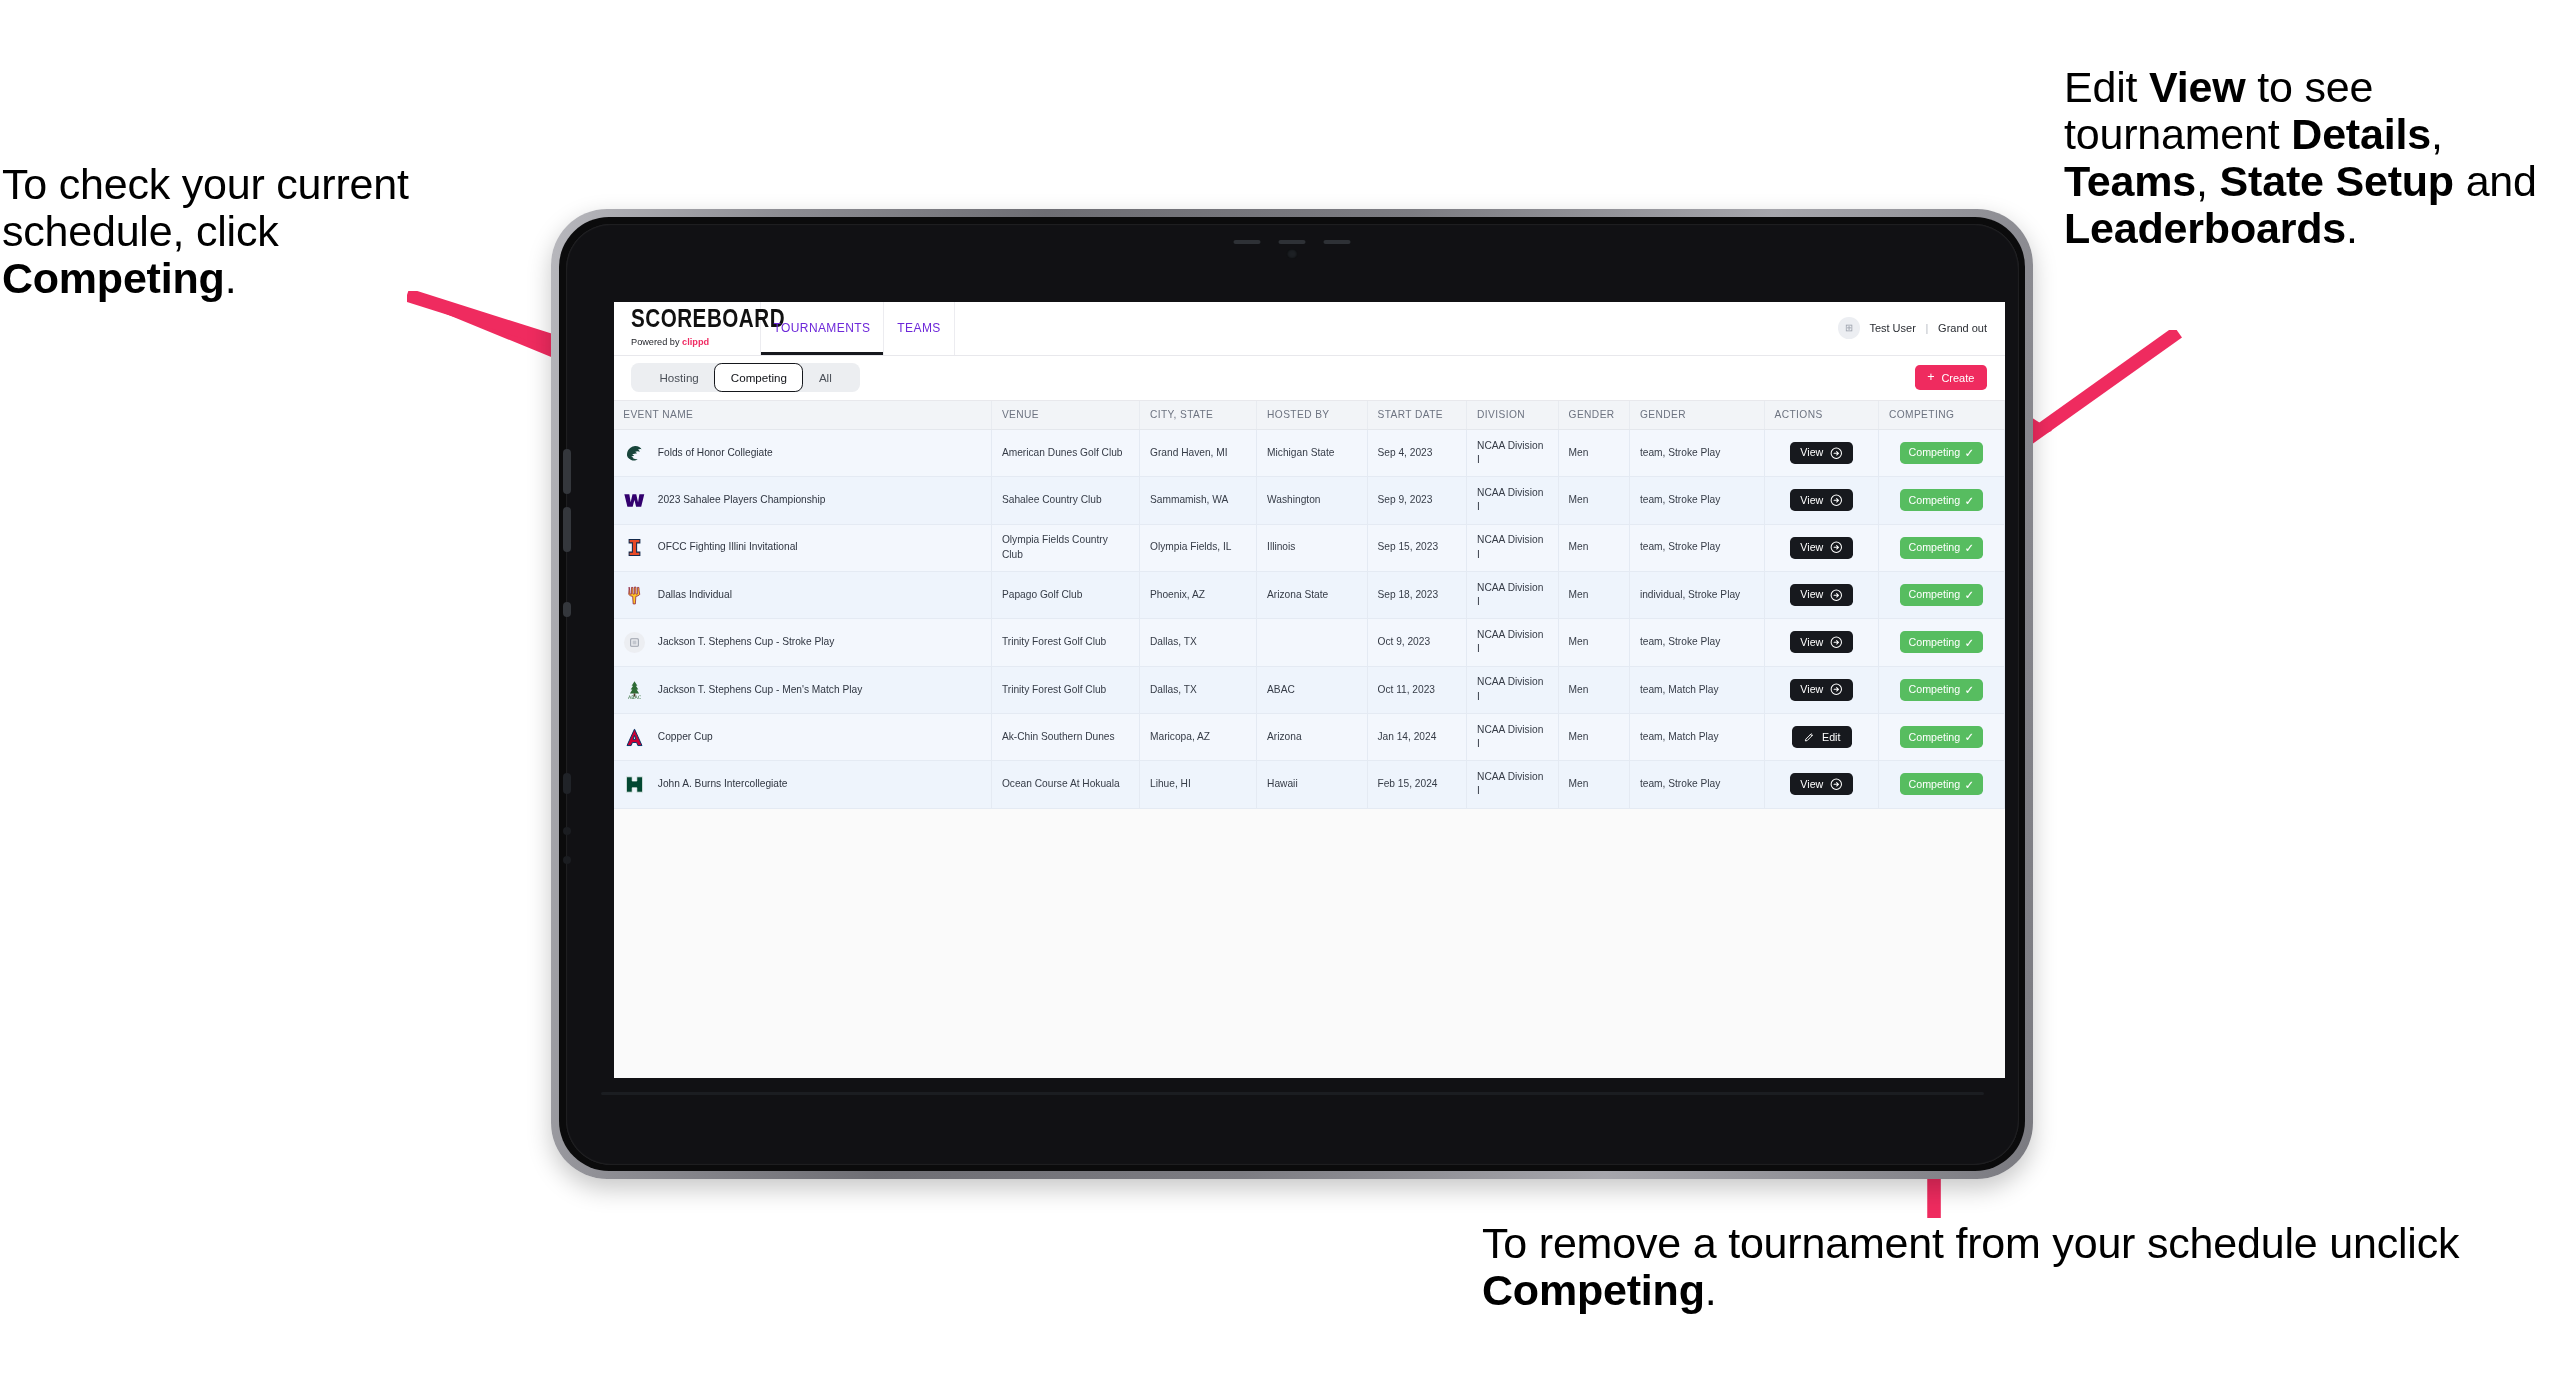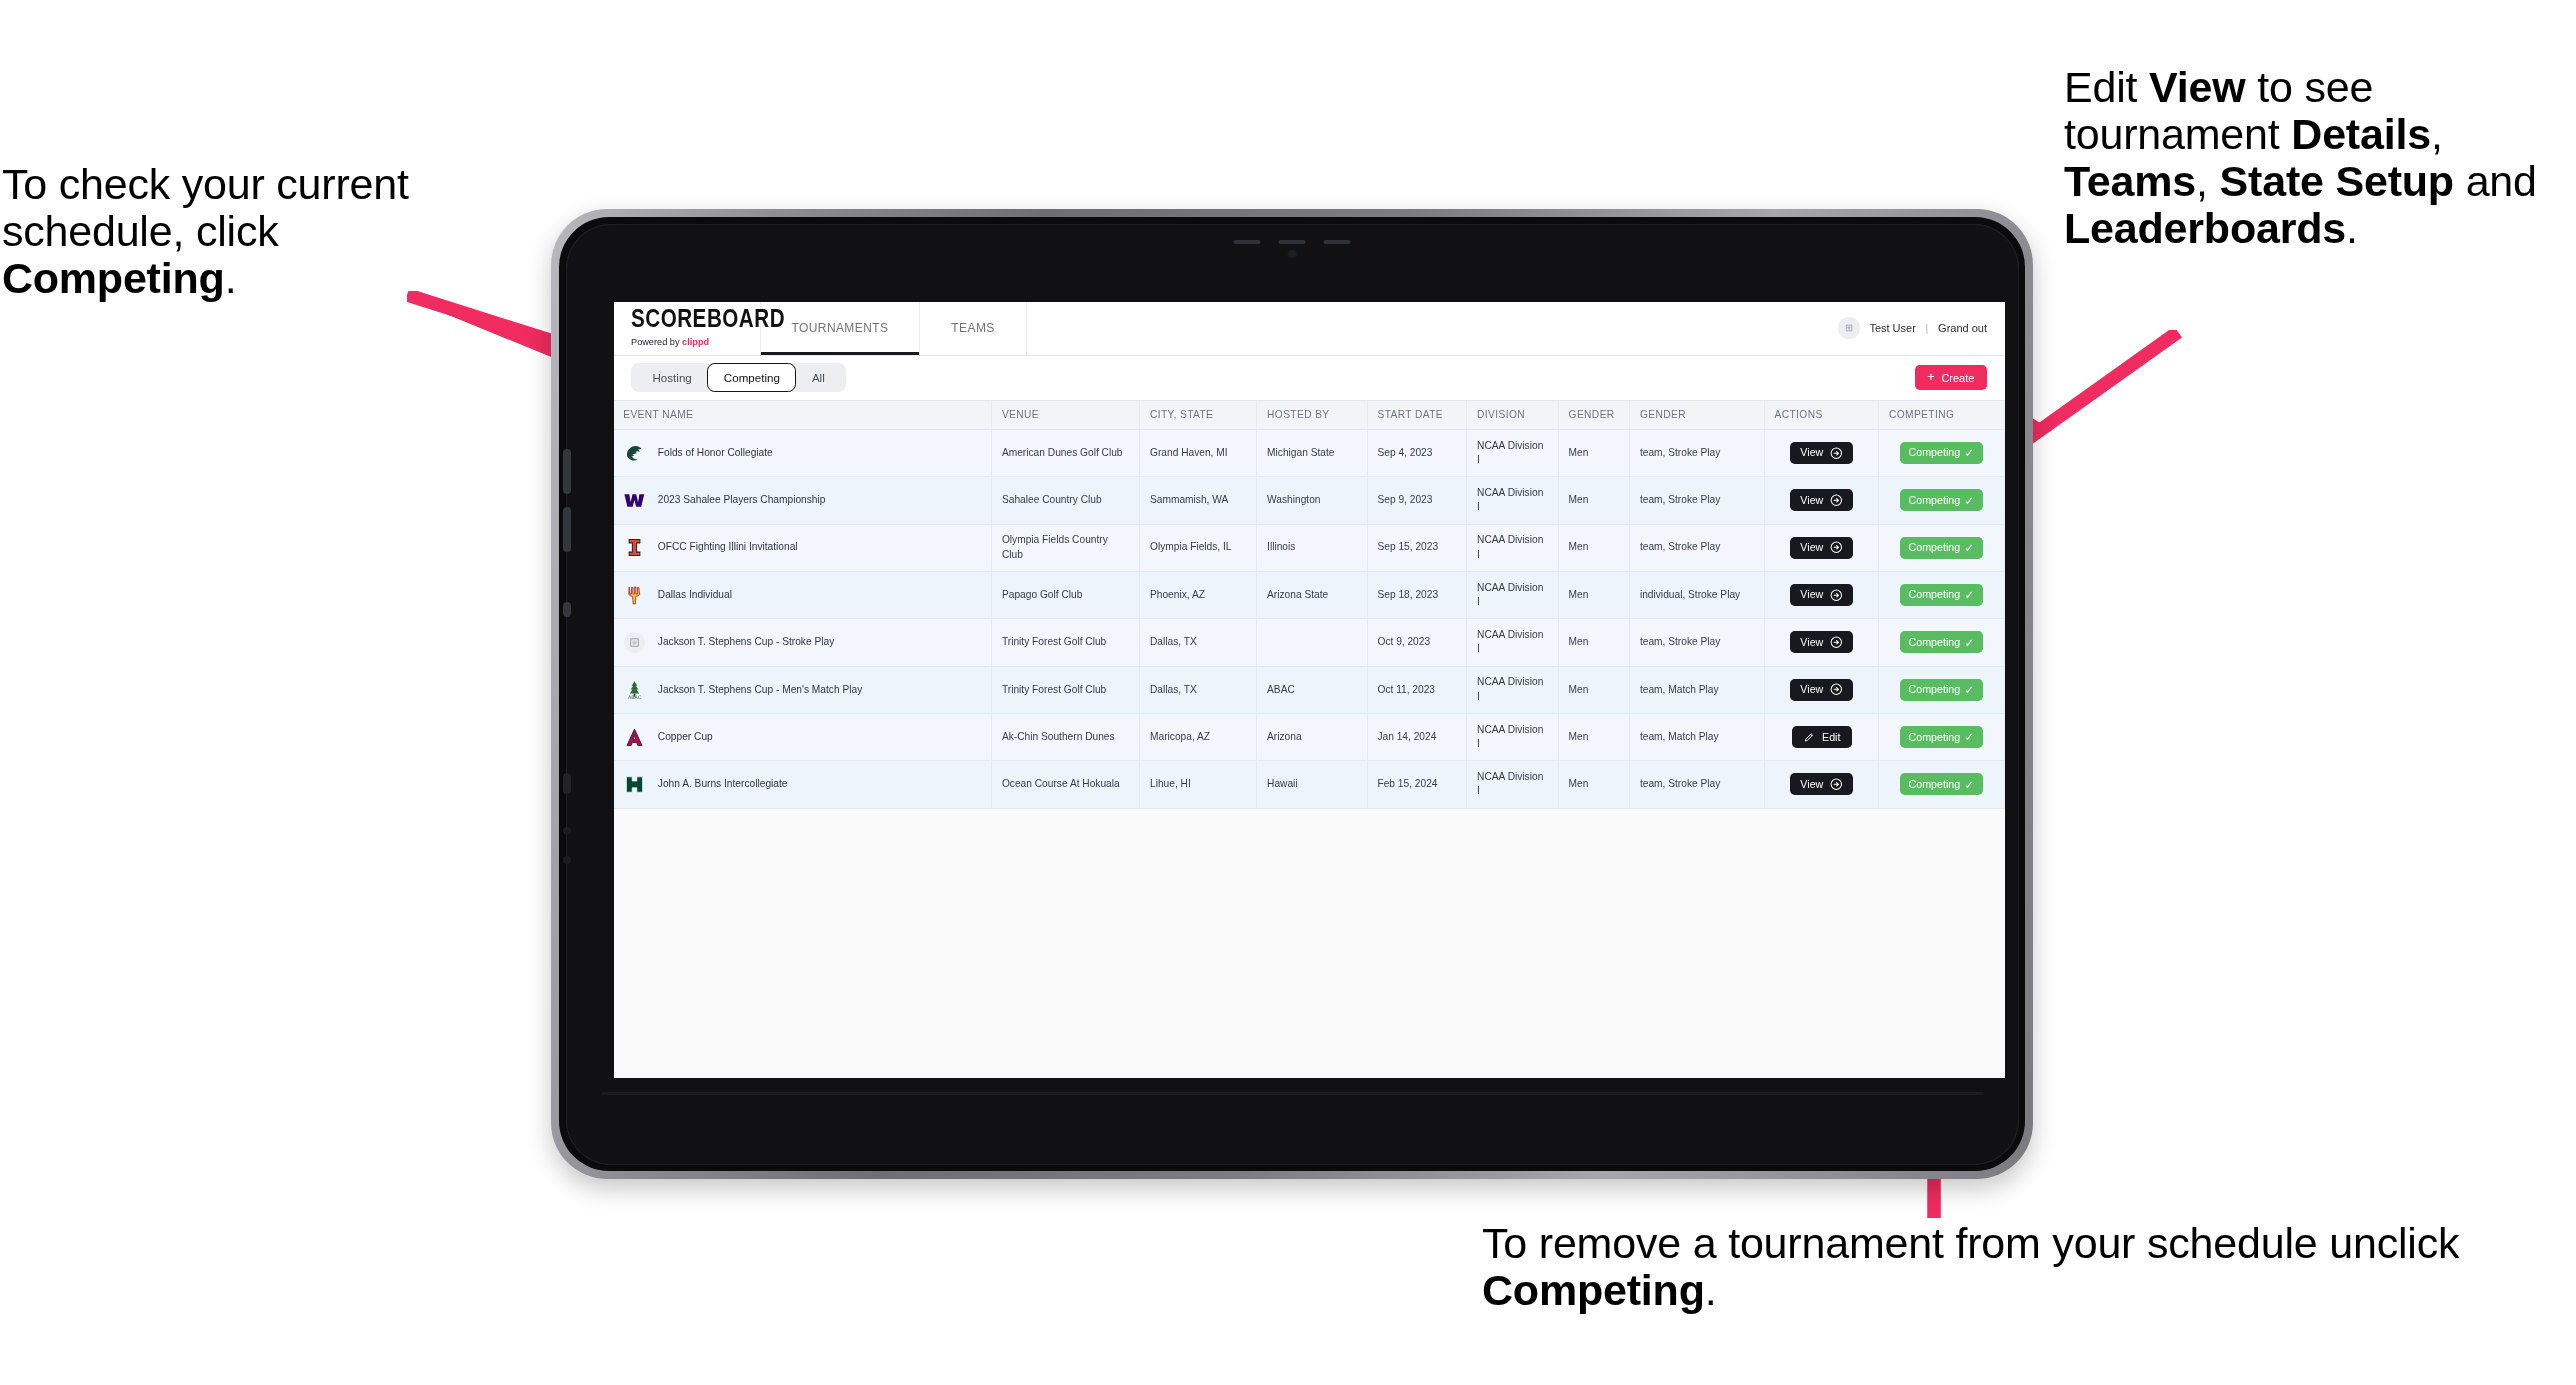--- a/index.html
+++ b/index.html
@@ -130,25 +130,25 @@
   .brand-sub {
     margin-top:6.8px;
     font-size:9.2px;
     color:#23252b;
     white-space:nowrap;
   }
   .brand-sub .pink { color:#ef2b62; font-weight:bold; }
 
   .nav-tabs { display:flex; align-items:stretch; }
   .nav-tab {
-    padding:0 31px;
+    padding:0 13px;
     display:flex; align-items:center;
     font-size:12px;
     letter-spacing:0.4px;
-    color:#737373;
+    color:#6d28d9;
     border-right:1px solid #ececf0;
     cursor:pointer;
     position:relative;
   }
   .nav-tab.active::after {
     content:"";
     position:absolute; left:0; right:0; bottom:0;
     height:2.9px; background:#16181d;
   }
   .header-spacer { flex:1; }
@@ -171,21 +171,21 @@
     height:45px;
     background:#ffffff;
     display:flex; align-items:center;
     padding:0 17.5px;
     border-bottom:1px solid #e8e8ec;
   }
   .seg {
     display:flex; align-items:center;
     background:#eceef1;
     border-radius:7.8px;
-    padding:6px;
+    padding:13px;
     height:29px;
   }
   .seg-item {
     height:23px; padding:0 15.5px;
     display:flex; align-items:center; justify-content:center;
     font-size:11.6px; color:#4b5058;
     border-radius:5.8px; cursor:pointer;
     white-space:nowrap;
   }
   .seg-item.active {

